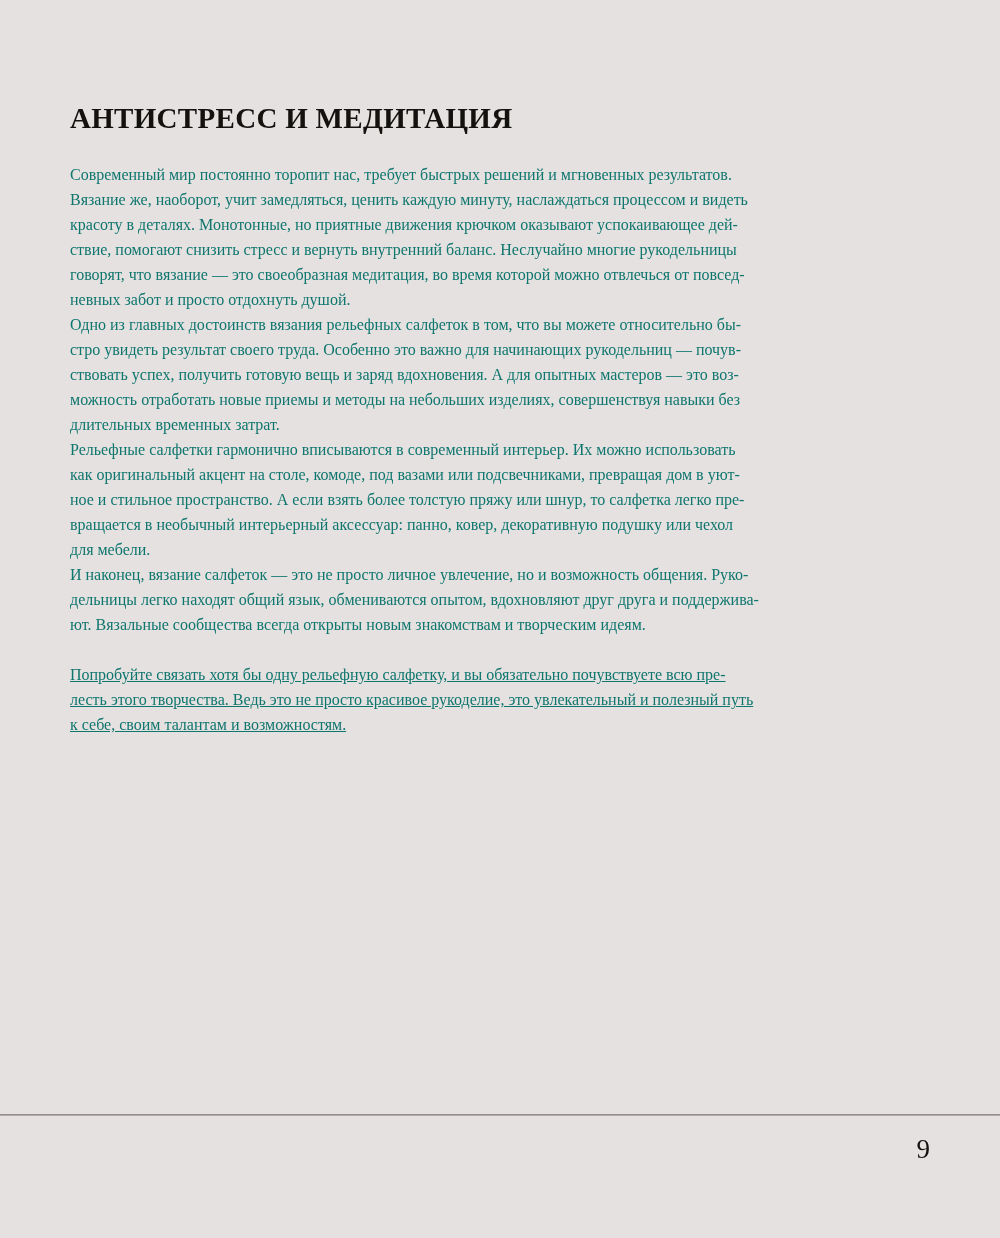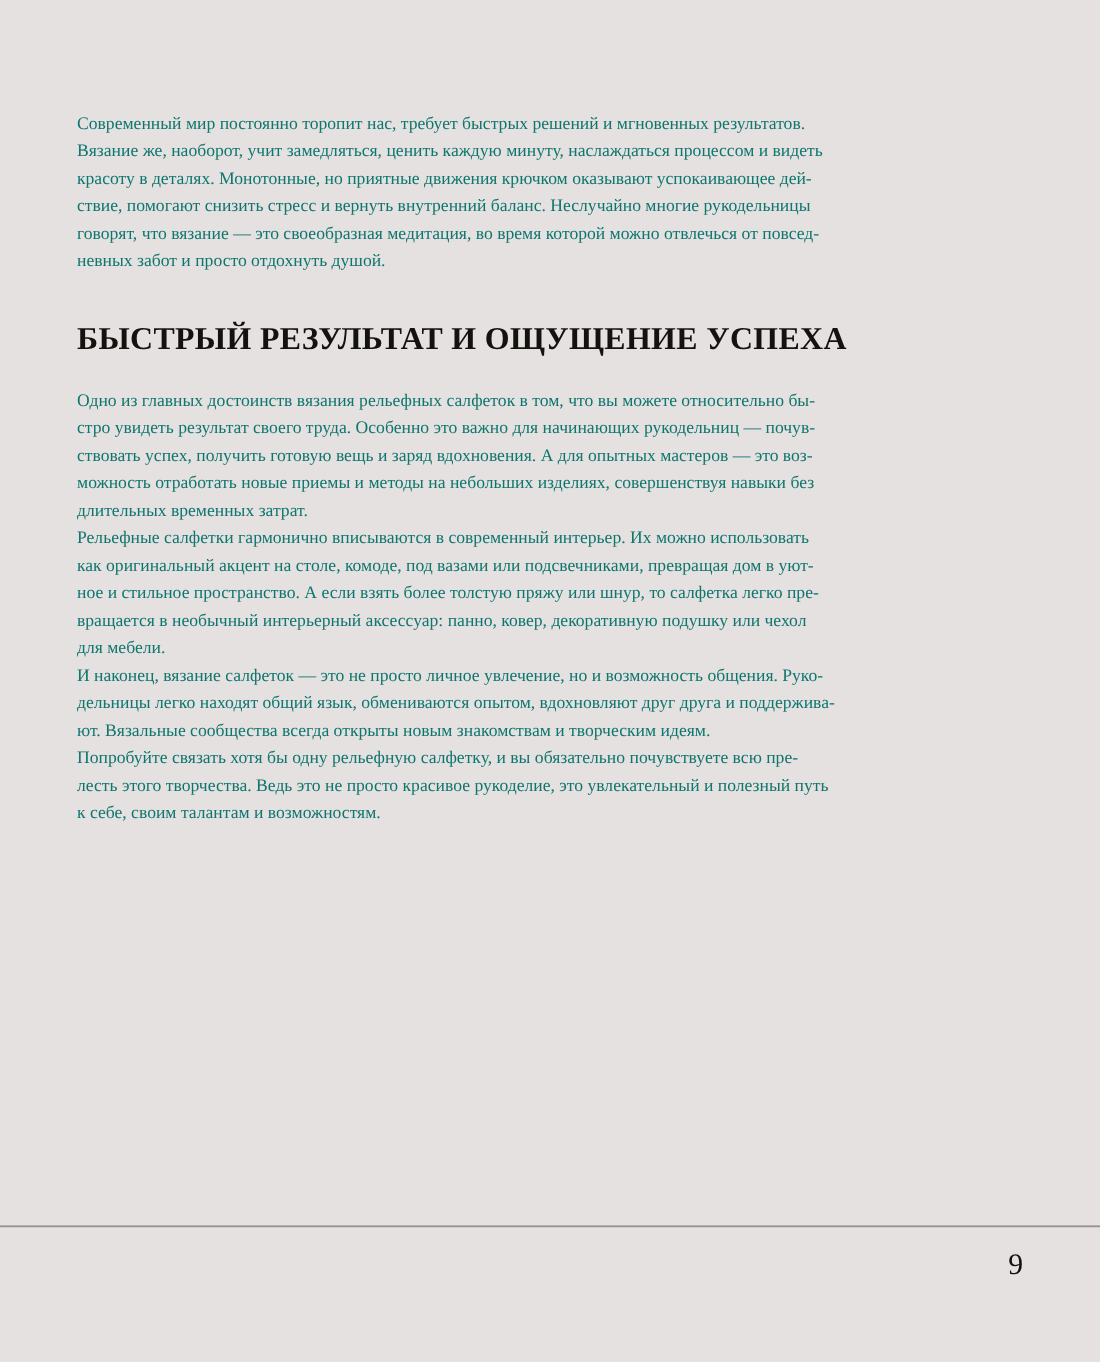--- a/index.html
+++ b/index.html
@@ -35,20 +35,22 @@
     margin-top: 0;
   }
   .body {
     font-size: 16px;
     line-height: 25px;
     margin: 0;
     white-space: pre;
     color: #0f766e;
   }
   .body + .body {
+    margin-top: 25px;
+    text-decoration: underline;
   }
   .rule {
     position: absolute;
     left: 0;
     right: 0;
     top: 1114px;
     height: 2px;
     background: linear-gradient(to bottom, #96908e 0%, #96908e 55%, #cfcac8 100%);
   }
   .pagenum {
@@ -61,30 +63,30 @@
     text-align: right;
   }
 </style>
 </head>
 <body>
 
 <div class="page">
   <main class="content">
 
     <section>
+      <h2 class="heading">АНТИСТРЕСС И МЕДИТАЦИЯ</h2>
       <p class="body">Современный мир постоянно торопит нас, требует быстрых решений и мгновенных результатов.
 Вязание же, наоборот, учит замедляться, ценить каждую минуту, наслаждаться процессом и видеть
 красоту в деталях. Монотонные, но приятные движения крючком оказывают успокаивающее дей-
 ствие, помогают снизить стресс и вернуть внутренний баланс. Неслучайно многие рукодельницы
 говорят, что вязание — это своеобразная медитация, во время которой можно отвлечься от повсед-
 невных забот и просто отдохнуть душой.</p>
     </section>
 
     <section>
-      <h2 class="heading">БЫСТРЫЙ РЕЗУЛЬТАТ И ОЩУЩЕНИЕ УСПЕХА</h2>
       <p class="body">Одно из главных достоинств вязания рельефных салфеток в том, что вы можете относительно бы-
 стро увидеть результат своего труда. Особенно это важно для начинающих рукодельниц — почув-
 ствовать успех, получить готовую вещь и заряд вдохновения. А для опытных мастеров — это воз-
 можность отработать новые приемы и методы на небольших изделиях, совершенствуя навыки без
 длительных временных затрат.</p>
     </section>
 
     <section>
       <p class="body">Рельефные салфетки гармонично вписываются в современный интерьер. Их можно использовать
 как оригинальный акцент на столе, комоде, под вазами или подсвечниками, превращая дом в уют-

